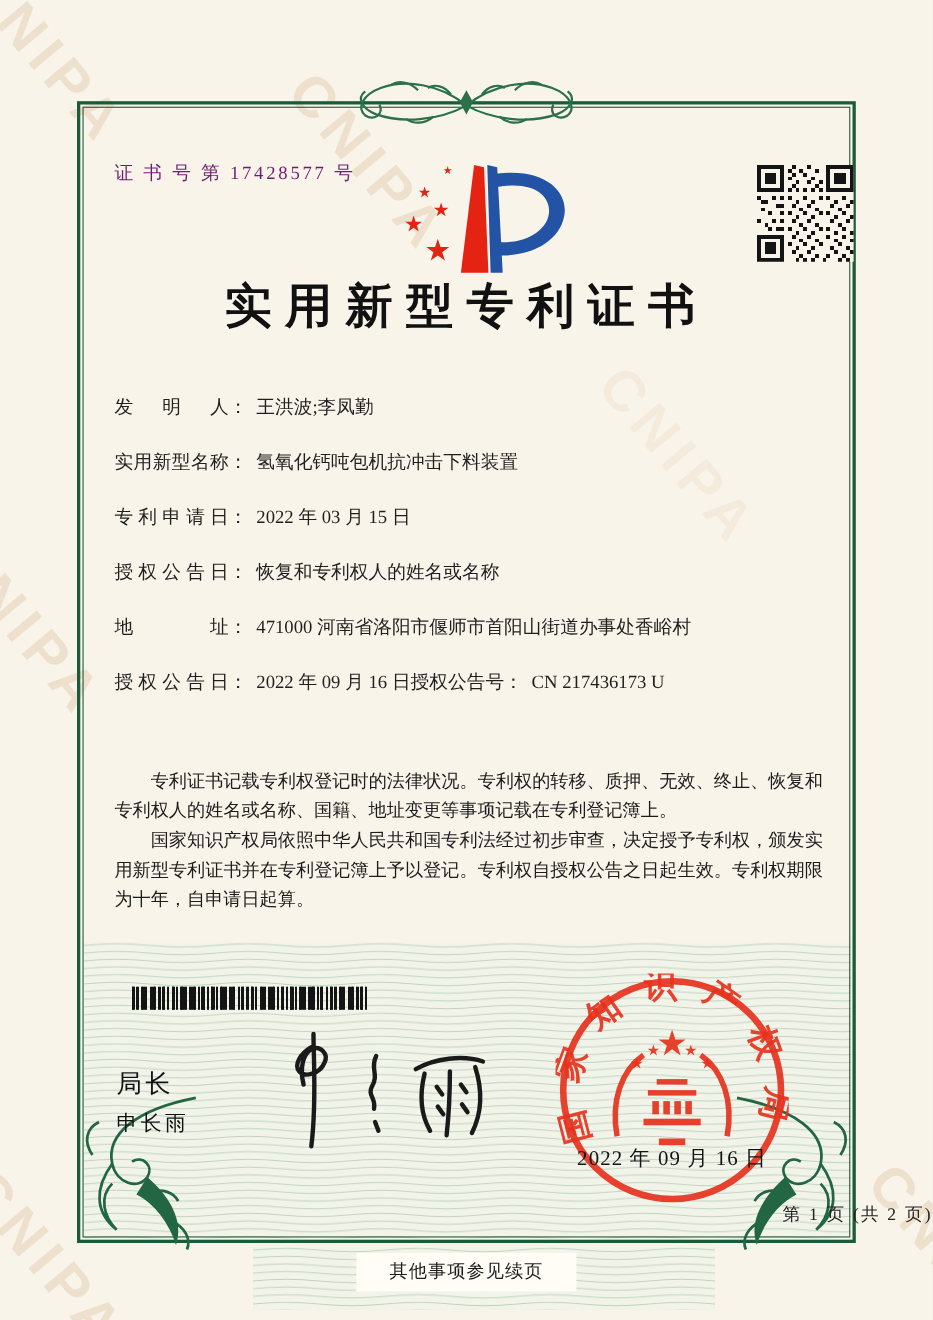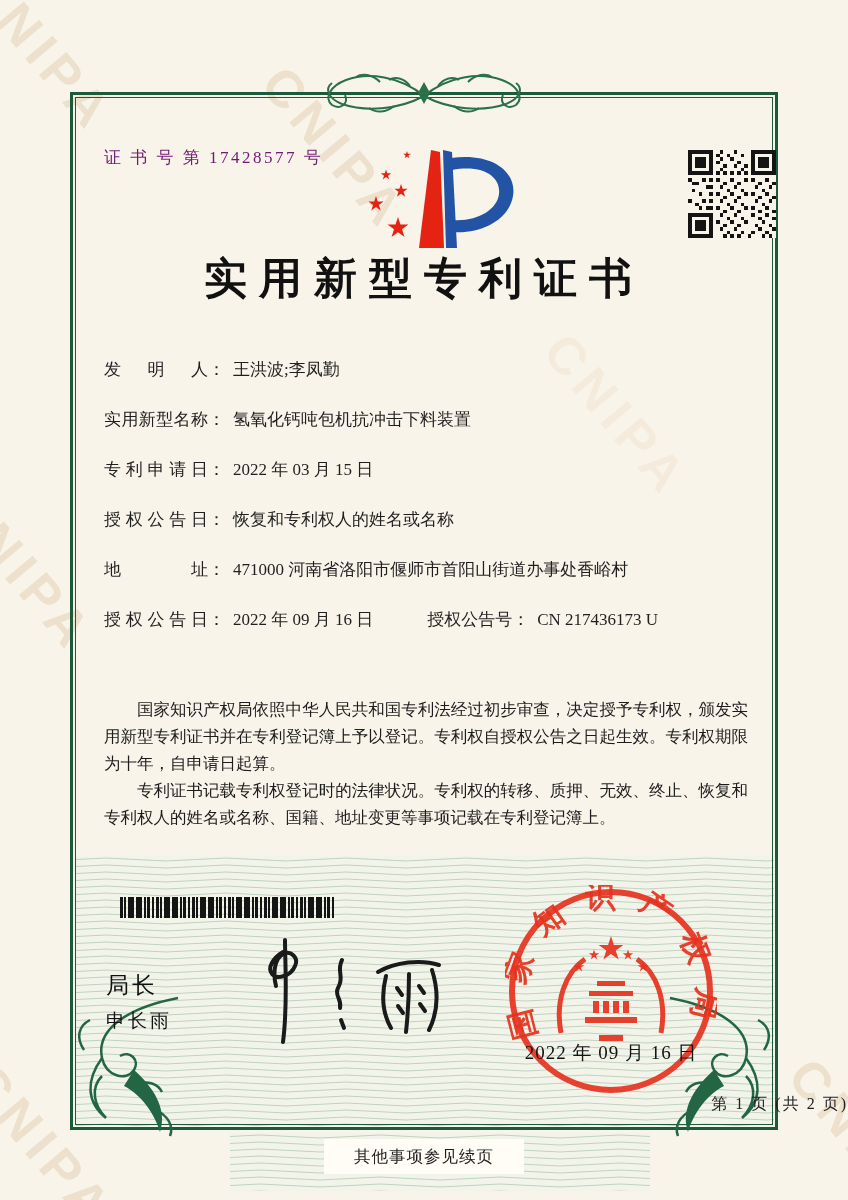--- a/index.html
+++ b/index.html
@@ -21,21 +21,21 @@
   .certno{position:absolute;left:104px;top:146px;font-size:17px;letter-spacing:2.5px;color:#701a75;z-index:3;}
   .logo{position:absolute;left:345px;top:140px;z-index:3;}
   .qr{position:absolute;left:688px;top:150px;z-index:3;}
   .title{position:absolute;left:0;right:0;top:250px;text-align:center;font-size:43px;font-weight:bold;
          letter-spacing:12px;color:#111;z-index:3;}
   
   .fields{position:absolute;left:104px;top:358px;width:650px;font-size:17px;color:#1f1f1f;z-index:3;}
   .frow{height:20px;margin-bottom:30px;white-space:nowrap;}
   .flabel{display:inline-block;width:104px;text-align:justify;text-align-last:justify;vertical-align:top;}
   .fcolon{display:inline-block;margin-right:8px;}
-  .flabel2{display:inline-block;margin-left:54px;text-align:center;}
+  .flabel2{display:inline-block;text-align:center;}
   
   .body-text{position:absolute;left:104px;top:696px;width:644px;font-size:16.5px;line-height:27px;
              text-align:justify;color:#1c1c1c;z-index:3;}
   .body-text p{margin:0;text-indent:2em;}
   
   .barcode{position:absolute;left:120px;top:897px;width:216px;height:21px;z-index:3;
     background:
       repeating-linear-gradient(90deg,#141414 0 2px,rgba(0,0,0,0) 2px 4px),
       repeating-linear-gradient(90deg,#141414 0 3px,rgba(0,0,0,0) 3px 9px);}
   
@@ -44,21 +44,21 @@
   .sig{position:absolute;left:245px;top:932px;z-index:3;}
   
   .seal{position:absolute;left:505px;top:885px;z-index:3;}
   .sealtext{font-size:30px;font-weight:bold;letter-spacing:21px;fill:#e6321e;}
   .seal-date{position:absolute;left:505px;top:1040px;width:212px;text-align:center;font-size:19px;
              letter-spacing:1px;color:#141414;z-index:4;}
   
   .pageinfo{position:absolute;left:0;right:0;top:1094px;text-align:right;font-size:16px;
             letter-spacing:2px;color:#222;z-index:3;padding-left:27px;}
   .footnote-box{position:absolute;left:324px;top:1139px;width:200px;height:35px;background:#fffdf6;
-                text-align:center;line-height:35px;font-size:16.5px;letter-spacing:1px;color:#1c1c1c;z-index:3;}
+                text-align:center;line-height:35px;font-size:16.5px;letter-spacing:1px;color:#1c1c1c;z-index:3;font-family:Liberation Mono, monospace;}
   .ornament{position:absolute;z-index:2;}
 </style>
 </head>
 <body>
 
 <div class="page">
 
   <div class="wm" style="left:-55px;top:20px">CNIPA</div>
   <div class="wm" style="left:238px;top:118px">CNIPA</div>
   <div class="wm faint" style="left:520px;top:385px">CNIPA</div>
@@ -172,22 +172,22 @@
     </div>
     <div class="frow">
       <span class="flabel">地址</span><span class="fcolon">：</span><span class="fvalue">471000 河南省洛阳市偃师市首阳山街道办事处香峪村</span>
     </div>
     <div class="frow">
       <span class="flabel">授权公告日</span><span class="fcolon">：</span><span class="fvalue">2022 年 09 月 16 日</span><span class="flabel2">授权公告号</span><span class="fcolon">：</span><span class="fvalue">CN 217436173 U</span>
     </div>
   </div>
 
   <div class="body-text">
+    <p>专利证书记载专利权登记时的法律状况。专利权的转移、质押、无效、终止、恢复和专利权人的姓名或名称、国籍、地址变更等事项记载在专利登记簿上。</p>
     <p>国家知识产权局依照中华人民共和国专利法经过初步审查，决定授予专利权，颁发实用新型专利证书并在专利登记簿上予以登记。专利权自授权公告之日起生效。专利权期限为十年，自申请日起算。</p>
-    <p>专利证书记载专利权登记时的法律状况。专利权的转移、质押、无效、终止、恢复和专利权人的姓名或名称、国籍、地址变更等事项记载在专利登记簿上。</p>
   </div>
 
   <div class="barcode"></div>
 
   <div class="comm-title">局长</div>
   <div class="comm-name">申长雨</div>
 
   <svg class="sig" width="210" height="115" viewBox="0 0 210 115">
     <g stroke="#1a1a1a" stroke-width="4" fill="none" stroke-linecap="round">
       <path d="M38 20 C28 26 22 36 27 42 C32 48 46 44 50 34 C54 26 46 18 38 22 C31 26 27 38 31 54"></path>

